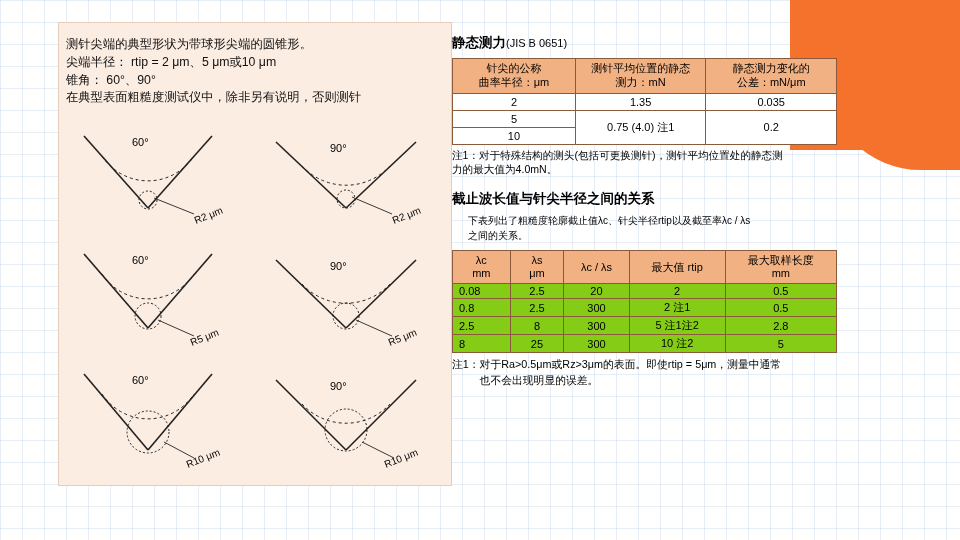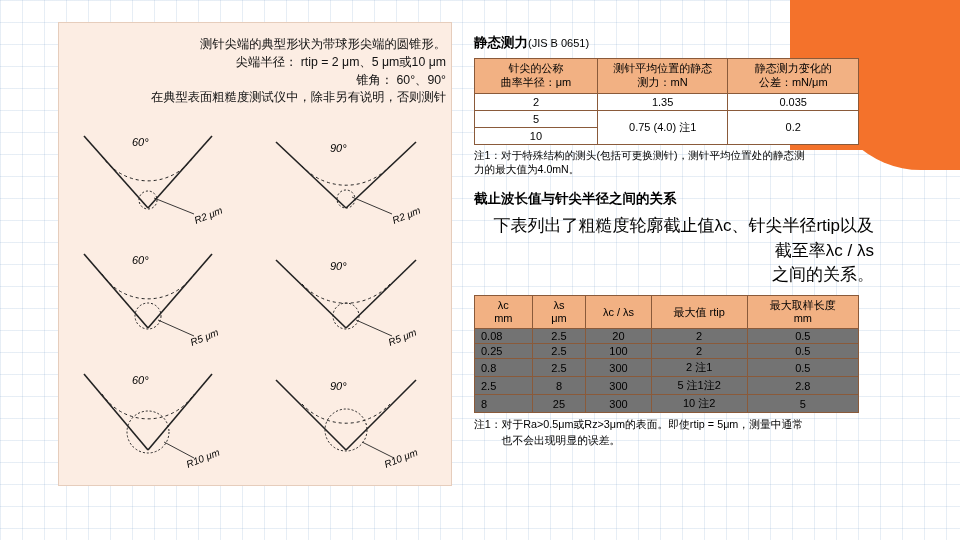--- a/index.html
+++ b/index.html
@@ -42,52 +42,52 @@
   #left-panel{
     left:58px;top:22px;width:394px;height:464px;
     background:#FCEDE3;
     border:1px solid #e6cdbc;
     box-sizing:border-box;
   }
   #left-text{
     left:66px;top:36px;width:380px;
     font-size:12.3px;color:#111;line-height:1.45;
   }
-  #left-text div{white-space:nowrap;text-align:right;}
+  #left-text div{white-space:nowrap;}
 
   #figs{left:62px;top:128px;width:386px;height:348px;}
-  .fig{position:absolute;font-style:italic;}
+  .fig{position:absolute;}
   .fig svg{display:block;}
 
   
-  #right-col{left:474px;top:34px;width:400px;}
+  #right-col{left:452px;top:34px;width:400px;}
   .sec-title{
     font-size:13.5px;font-weight:bold;color:#000;margin:0 0 6px 0;
   }
   .sec-title .std{font-weight:normal;font-size:11px;}
   table{border-collapse:collapse;font-size:11px;color:#000;}
   table.t1{width:385px;table-layout:fixed;}
   table.t1 th{
     background:#F2B183;border:1px solid #8a5a3a;
     font-weight:normal;padding:3px 2px;line-height:1.25;text-align:center;
   }
   table.t1 td{
     border:1px solid #8a5a3a;padding:2px 3px;text-align:center;background:#fff;
   }
   .note{font-size:10.6px;line-height:1.35;color:#000;margin-top:3px;}
   .note .lbl{white-space:nowrap;}
-  .para{font-size:17px;line-height:1.45;color:#000;margin:4px 0 7px 16px;text-align:right;}
+  .para{font-size:10px;line-height:1.45;color:#000;margin:4px 0 7px 16px;}
 
   table.t2{width:385px;table-layout:fixed;margin-top:2px;}
   table.t2 th{
     background:#F2B183;border:1px solid #8a5a3a;font-weight:normal;
     padding:3px 2px;line-height:1.2;text-align:center;vertical-align:middle;
   }
   table.t2 td{
-    border:1px solid #8a5a3a;padding:1px 4px;background:#737373;text-align:center;
+    border:1px solid #8a5a3a;padding:1px 4px;background:#84cc16;text-align:center;
   }
   table.t2 td.l{text-align:left;padding-left:6px;}
   .notes2{margin-top:4px;font-size:10.8px;line-height:1.4;color:#000;}
   .notes2 .row{display:flex;}
   .notes2 .row .k{white-space:nowrap;}
   .notes2 .row .v{flex:1;}
 </style>
 </head>
 <body>
 
@@ -246,27 +246,20 @@
 mm</span></th>
     </tr>
     <tr>
       <td class="l">0.08</td>
       <td>2.5</td>
       <td>20</td>
       <td>2</td>
       <td>0.5</td>
     </tr>
     <tr>
-      <td class="l">0.25</td>
-      <td>2.5</td>
-      <td>100</td>
-      <td>2</td>
-      <td>0.5</td>
-    </tr>
-    <tr>
       <td class="l">0.8</td>
       <td>2.5</td>
       <td>300</td>
       <td>2 注1</td>
       <td>0.5</td>
     </tr>
     <tr>
       <td class="l">2.5</td>
       <td>8</td>
       <td>300</td>

